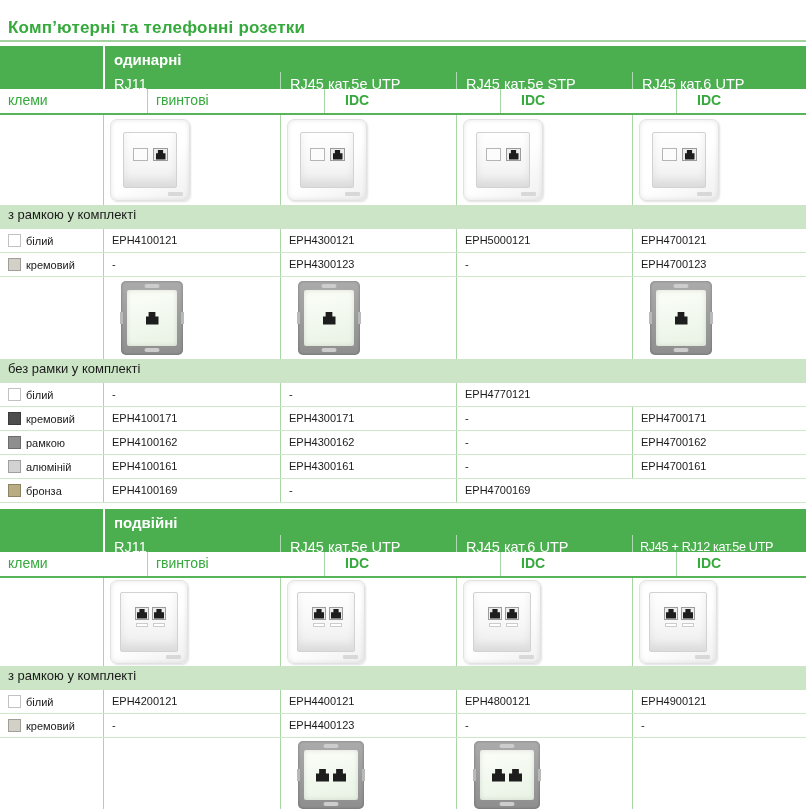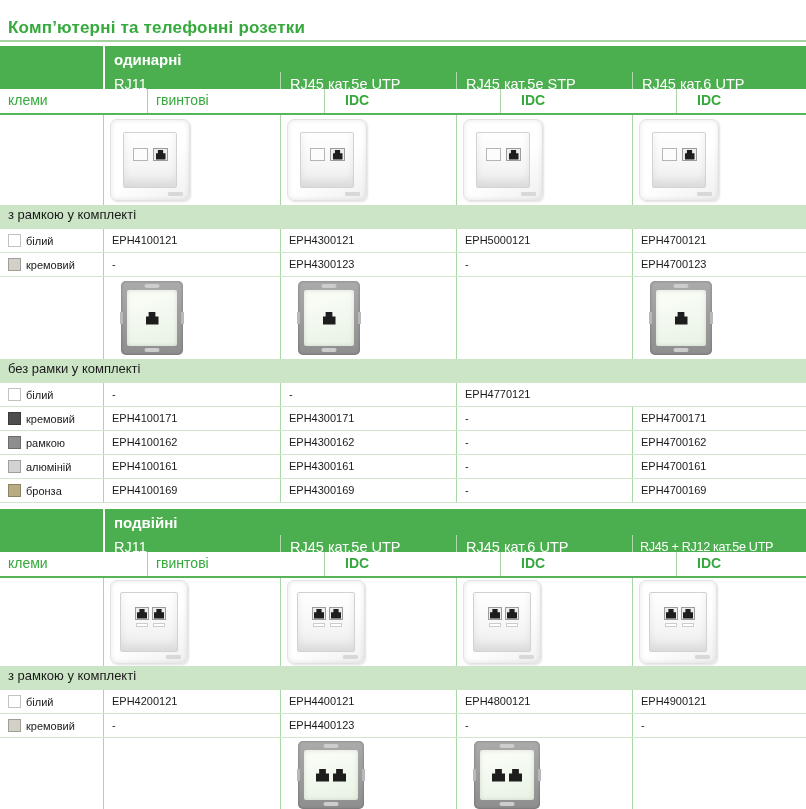--- a/index.html
+++ b/index.html
@@ -286,21 +286,20 @@
       <div class="cell">-</div>
       <div class="cell">EPH4700161</div>
     </div>
 
     <div class="grid drow">
       <div class="cell label-cell">
         <span class="swatch" style="background: rgb(185, 172, 131);"></span>
         <span>бронза</span>
       </div>
       <div class="cell">EPH4100169</div>
-      <div class="cell">EPH4300169</div>
       <div class="cell">-</div>
       <div class="cell">EPH4700169</div>
     </div>
   </div>
 
   <div class="sec2">
 
     <div class="thead">
       <div class="corner"></div>
       <div class="head-main">

